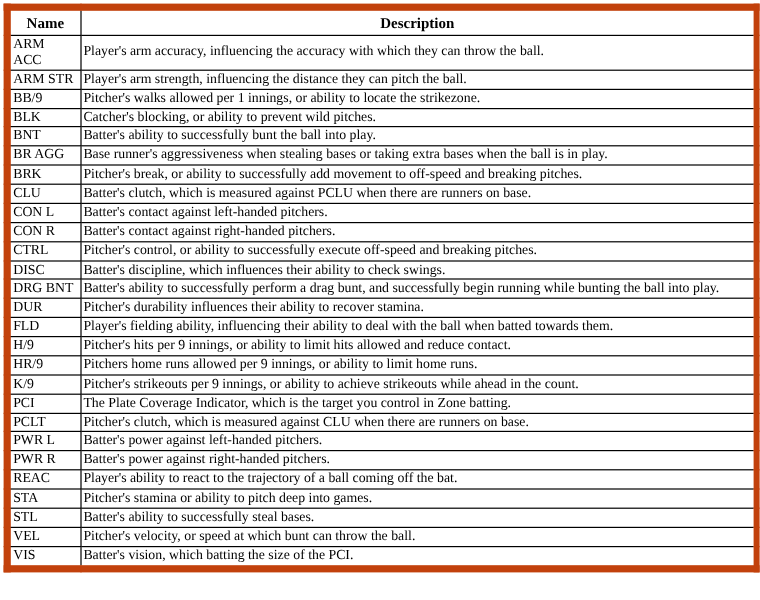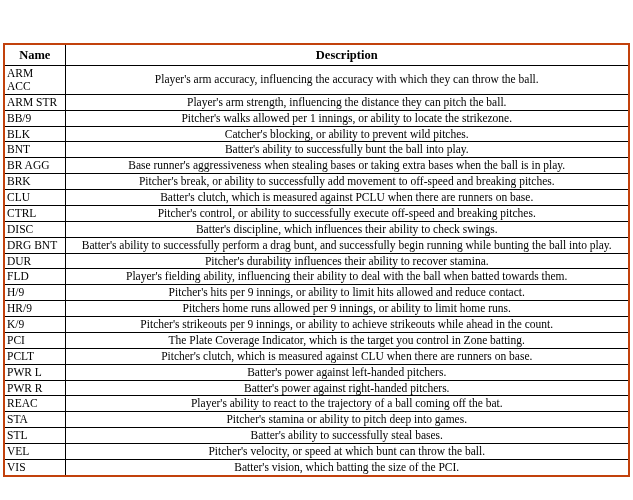--- a/index.html
+++ b/index.html
@@ -17,22 +17,21 @@
   .page {
     width: 633px;
     height: 500px;
     box-sizing: border-box;
     padding: 3px 3px 0 3px;
   }
   table.attr-table {
     border-collapse: collapse;
     width: 555px;
     table-layout: fixed;
-    border: 2px solid #c2410c;
-    margin-top: 40px;
+    border: 6px solid #c2410c;
   }
   table.attr-table th,
   table.attr-table td {
     border: 1px solid #000000;
     vertical-align: middle;
     padding: 1px 2px;
   }
   table.attr-table thead th {
     font-weight: bold;
     font-size: 12.5px;
@@ -41,21 +40,20 @@
   }
   col.col-name { width: 61px; }
   col.col-desc { width: 564px; }
   td.name-cell {
     text-align: left;
     font-size: 11.5px;
     line-height: 1.12;
     white-space: pre-line;
   }
   td.desc-cell {
-    text-align: center;
     font-size: 11.5px;
     line-height: 1.12;
   }
 </style>
 </head>
 <body>
 
 <div class="page">
   <table class="attr-table">
     <colgroup>
@@ -94,20 +92,28 @@
           <td class="name-cell">BR AGG</td>
           <td class="desc-cell">Base runner's aggressiveness when stealing bases or taking extra bases when the ball is in play.</td>
         </tr>
         <tr>
           <td class="name-cell">BRK</td>
           <td class="desc-cell">Pitcher's break, or ability to successfully add movement to off-speed and breaking pitches.</td>
         </tr>
         <tr>
           <td class="name-cell">CLU</td>
           <td class="desc-cell">Batter's clutch, which is measured against PCLU when there are runners on base.</td>
+        </tr>
+        <tr>
+          <td class="name-cell">CON L</td>
+          <td class="desc-cell">Batter's contact against left-handed pitchers.</td>
+        </tr>
+        <tr>
+          <td class="name-cell">CON R</td>
+          <td class="desc-cell">Batter's contact against right-handed pitchers.</td>
         </tr>
         <tr>
           <td class="name-cell">CTRL</td>
           <td class="desc-cell">Pitcher's control, or ability to successfully execute off-speed and breaking pitches.</td>
         </tr>
         <tr>
           <td class="name-cell">DISC</td>
           <td class="desc-cell">Batter's discipline, which influences their ability to check swings.</td>
         </tr>
         <tr>

